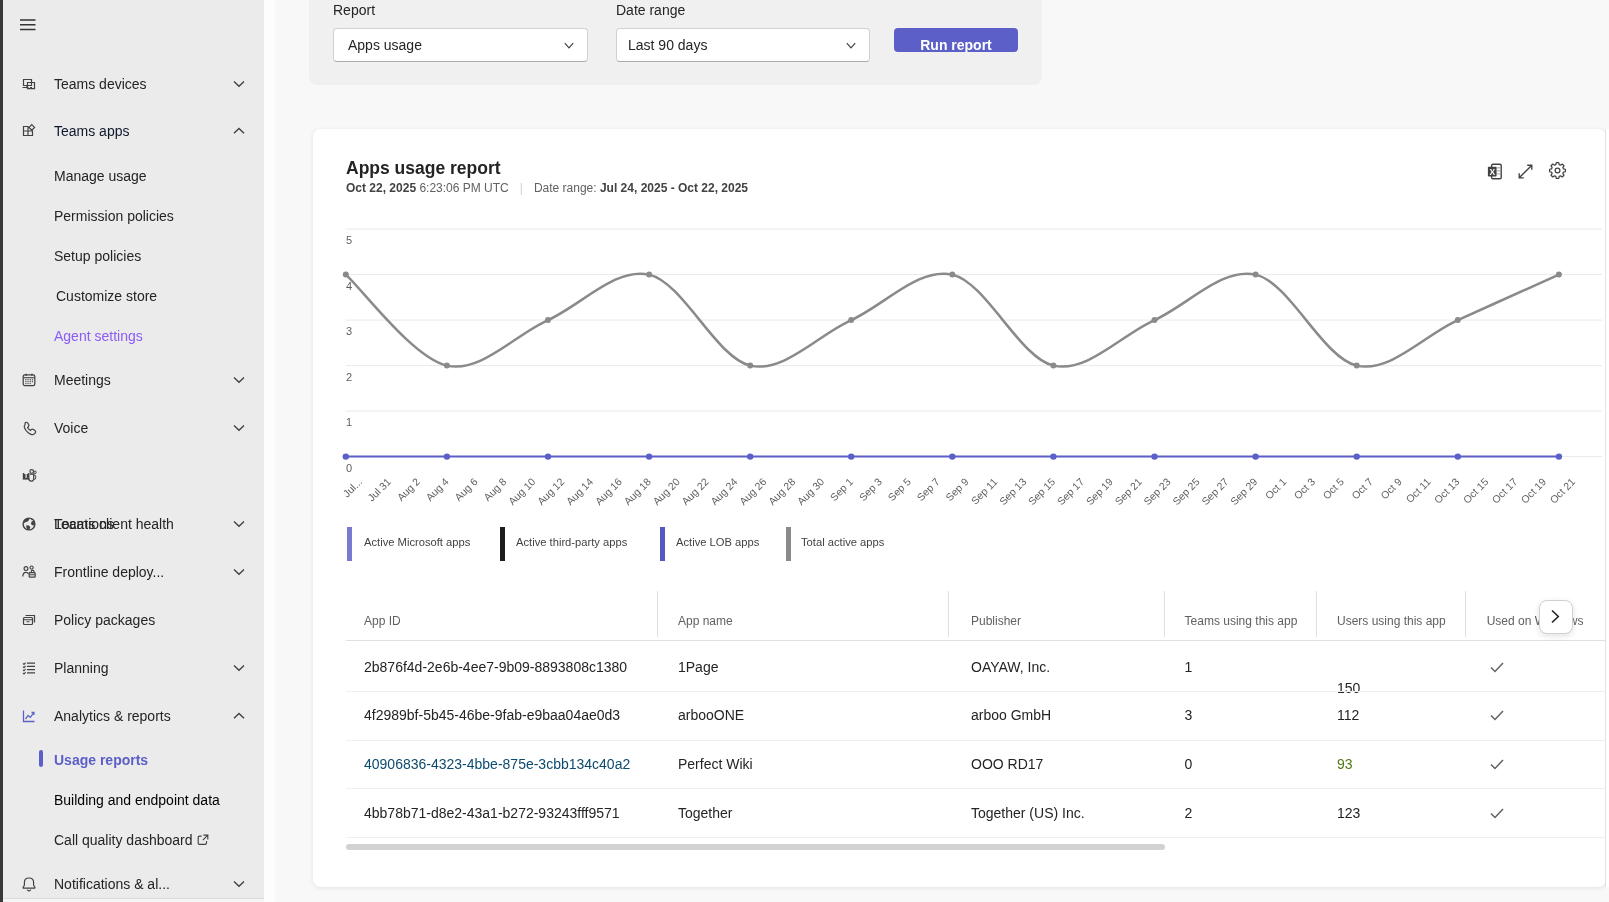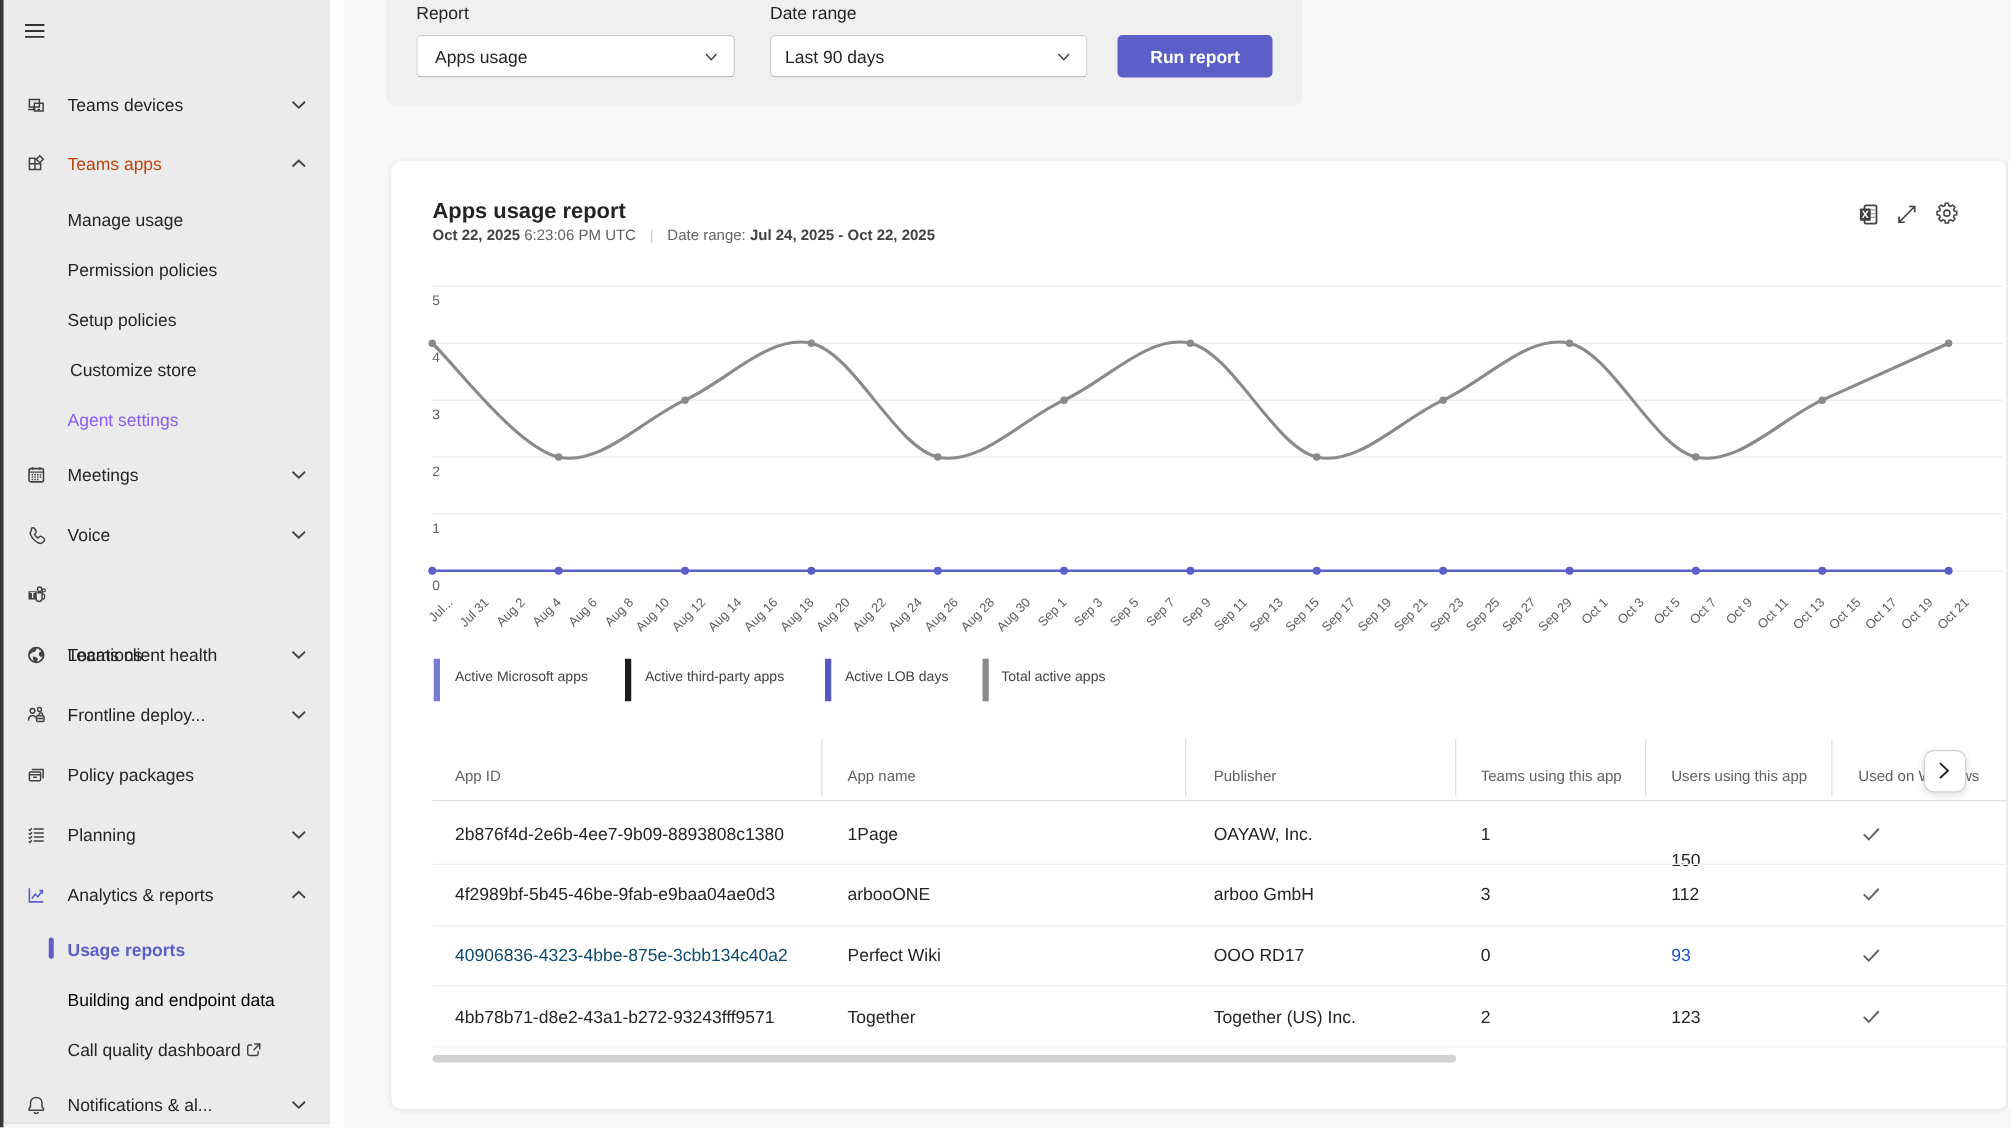--- a/index.html
+++ b/index.html
@@ -11,21 +11,21 @@
 <div class="abs" style="left:3px;top:0;width:261px;height:902px;background:#ebebeb"></div>
 <div class="abs" style="left:3px;top:898px;width:261px;height:4px;background:#f5f5f5;border-top:1px solid #dcdcdc"></div>
 <div class="abs" style="left:264px;top:0;width:11px;height:902px;background:#fdfdfd"></div>
 <div style="position:absolute;left:54px;top:74.0px;font-size:14px;line-height:20px;color:#242424;white-space:nowrap;">Teams devices</div>
 <svg style="position:absolute;left:21px;top:76px" width="16" height="16" viewBox="0 0 16 16">
     <path d="M2.5 3.5 h8 v6 h-8 z M1.5 11.5 h6 M6 9.5 v2 M6.5 6.5 h7 v6.2 h-7 z M9 11.6 h2" fill="none" stroke="#424242" stroke-width="1.2"></path>
   </svg>
 <svg style="position:absolute;left:233px;top:80px" width="12" height="8" viewBox="0 0 12 8">
     <path d="M1 1.4 L6 6.2 L11 1.4" fill="none" stroke="#424242" stroke-width="1.4"></path>
   </svg>
-<div style="position:absolute;left:54px;top:121.0px;font-size:14px;line-height:20px;color:#c2410c;white-space:nowrap;">Teams apps</div>
+<div style="position:absolute;left:54px;top:121.0px;font-size:14px;line-height:20px;color:#0f172a;white-space:nowrap;">Teams apps</div>
 <svg style="position:absolute;left:21px;top:123px" width="16" height="16" viewBox="0 0 16 16">
     <path d="M2.5 3.5 h4.5 v4.5 h-4.5 z M2.5 8 h4.5 v4.5 h-4.5 z M7 8 h4.5 v4.5 h-4.5 z M10.8 1.6 l2.8 2.8 -2.8 2.8 -2.8 -2.8 z" fill="none" stroke="#424242" stroke-width="1.2"></path>
   </svg>
 <svg style="position:absolute;left:233px;top:127px" width="12" height="8" viewBox="0 0 12 8">
     <path d="M1 6.2 L6 1.4 L11 6.2" fill="none" stroke="#424242" stroke-width="1.4"></path>
   </svg>
 <div style="position:absolute;left:54px;top:166.0px;font-size:14px;line-height:20px;color:#242424;white-space:nowrap;">Manage usage</div>
 <div style="position:absolute;left:54px;top:206.0px;font-size:14px;line-height:20px;color:#242424;white-space:nowrap;">Permission policies</div>
 <div style="position:absolute;left:54px;top:246.0px;font-size:14px;line-height:20px;color:#242424;white-space:nowrap;">Setup policies</div>
 <div style="position:absolute;left:56px;top:286.0px;font-size:14px;line-height:20px;color:#242424;white-space:nowrap;">Customize store</div>
@@ -136,21 +136,21 @@
 <div class="abs" style="left:333px;top:28px;width:255px;height:34px;background:#fff;border:1px solid #d1d1d1;border-bottom-color:#ababab;border-radius:4px;box-sizing:border-box"></div>
 <div class="abs" style="left:348px;top:37px;font-size:14px;color:#242424">Apps usage</div>
 <svg class="abs" style="left:564px;top:42px" width="10" height="8" viewBox="0 0 10 8">
     <path d="M.8 1.2 L5 5.8 L9.2 1.2" fill="none" stroke="#424242" stroke-width="1.2"></path>
   </svg>
 <div class="abs" style="left:616px;top:28px;width:254px;height:34px;background:#fff;border:1px solid #d1d1d1;border-bottom-color:#ababab;border-radius:4px;box-sizing:border-box"></div>
 <div class="abs" style="left:628px;top:37px;font-size:14px;color:#242424">Last 90 days</div>
 <svg class="abs" style="left:846px;top:42px" width="10" height="8" viewBox="0 0 10 8">
     <path d="M.8 1.2 L5 5.8 L9.2 1.2" fill="none" stroke="#424242" stroke-width="1.2"></path>
   </svg>
-<div class="abs" style="left:894px;top:28px;width:124px;height:34px;background:#5b5fc7;border-radius:4px;color:#fff;font-size:14px;font-weight:bold;text-align:center;line-height:34px">Run report</div>
+<div class="abs" style="left:894px;top:28px;width:124px;height:24px;background:#5b5fc7;border-radius:4px;color:#fff;font-size:14px;font-weight:bold;text-align:center;line-height:34px">Run report</div>
 
 <div class="abs" style="left:313px;top:129px;width:1293px;height:758px;background:#fff;border-radius:8px;box-shadow:0 1px 5px rgba(0,0,0,.09)"></div>
 <div class="abs" style="left:1606px;top:129px;width:3px;height:758px;background:#fff"></div>
 <div class="abs" style="left:1605px;top:129px;width:1px;height:758px;background:#e2e2e2"></div>
 <div class="abs" style="left:346px;top:158px;font-size:17.5px;font-weight:bold;color:#242424">Apps usage report</div>
 <div class="abs" style="left:346px;top:181px;font-size:12px;color:#616161"><b style="color:#424242">Oct 22, 2025</b> 6:23:06 PM UTC<span style="color:#d1d1d1;padding:0 11px">|</span>Date range: <b style="color:#424242">Jul 24, 2025 - Oct 22, 2025</b></div>
 
 <svg style="position:absolute;left:1486px;top:162px" width="19" height="19" viewBox="0 0 19 19">
 <rect x="5.6" y="2.2" width="9.6" height="14.6" rx="1.3" fill="none" stroke="#424242" stroke-width="1.4"></rect>
 <path d="M10.8 5.9 h4 M10.8 8.9 h4 M10.8 11.9 h4" stroke="#a0a0a0" stroke-width="1"></path>
@@ -248,21 +248,21 @@
     <circle cx="1255.6" cy="456.6" r="3.2" fill="#5b5fc7"></circle>
     <circle cx="1356.7" cy="456.6" r="3.2" fill="#5b5fc7"></circle>
     <circle cx="1457.8" cy="456.6" r="3.2" fill="#5b5fc7"></circle>
     <circle cx="1558.9" cy="456.6" r="3.2" fill="#5b5fc7"></circle>
 </svg>
 <div style="position:absolute;left:347.3px;top:527px;width:5px;height:34px;background:#767bd0"></div>
 <div style="position:absolute;left:364px;top:536px;font-size:11.2px;color:#424242;white-space:nowrap">Active Microsoft apps</div>
 <div style="position:absolute;left:499.5px;top:527px;width:5px;height:34px;background:#1d1d1d"></div>
 <div style="position:absolute;left:516px;top:536px;font-size:11.2px;color:#424242;white-space:nowrap">Active third-party apps</div>
 <div style="position:absolute;left:659.5px;top:527px;width:5px;height:34px;background:#5459c1"></div>
-<div style="position:absolute;left:676px;top:536px;font-size:11.2px;color:#424242;white-space:nowrap">Active LOB days</div>
+<div style="position:absolute;left:676px;top:536px;font-size:11.2px;color:#424242;white-space:nowrap">Active LOB apps</div>
 <div style="position:absolute;left:786.0px;top:527px;width:5px;height:34px;background:#8a8a8a"></div>
 <div style="position:absolute;left:801px;top:536px;font-size:11.2px;color:#424242;white-space:nowrap">Total active apps</div>
 
 <div style="position:absolute;left:364px;top:614px;font-size:12px;color:#616161;white-space:nowrap">App ID</div>
 <div style="position:absolute;left:678px;top:614px;font-size:12px;color:#616161;white-space:nowrap">App name</div>
 <div style="position:absolute;left:971px;top:614px;font-size:12px;color:#616161;white-space:nowrap">Publisher</div>
 <div style="position:absolute;left:1184.6px;top:614px;font-size:12px;color:#616161;white-space:nowrap">Teams using this app</div>
 <div style="position:absolute;left:1337px;top:614px;font-size:12px;color:#616161;white-space:nowrap">Users using this app</div>
 <div style="position:absolute;left:1486.7px;top:614px;font-size:12px;color:#616161;white-space:nowrap">Used on Windows</div>
 <div style="position:absolute;left:656.8px;top:591px;width:1px;height:46px;background:#e0e0e0"></div>
@@ -284,21 +284,21 @@
 <div style="position:absolute;left:971px;top:707.2px;font-size:14px;color:#242424;white-space:nowrap">arboo GmbH</div>
 <div style="position:absolute;left:1184.6px;top:707.2px;font-size:14px;color:#242424;white-space:nowrap">3</div>
 <div style="position:absolute;left:1337px;top:707.2px;font-size:14px;color:#242424;white-space:nowrap">112</div>
 <svg style="position:absolute;left:1488px;top:706.2px" width="18" height="18" viewBox="0 0 18 18">
     <path d="M3 9.5 l4 4 8-8.5" fill="none" stroke="#616161" stroke-width="1.5"></path>
   </svg>
 <div style="position:absolute;left:364px;top:755.9px;font-size:14px;color:#0c4a6e;white-space:nowrap">40906836-4323-4bbe-875e-3cbb134c40a2</div>
 <div style="position:absolute;left:678px;top:755.9px;font-size:14px;color:#242424;white-space:nowrap">Perfect Wiki</div>
 <div style="position:absolute;left:971px;top:755.9px;font-size:14px;color:#242424;white-space:nowrap">OOO RD17</div>
 <div style="position:absolute;left:1184.6px;top:755.9px;font-size:14px;color:#242424;white-space:nowrap">0</div>
-<div style="position:absolute;left:1337px;top:755.9px;font-size:14px;color:#1d4ed8;white-space:nowrap">93</div>
+<div style="position:absolute;left:1337px;top:755.9px;font-size:14px;color:#4d7c0f;white-space:nowrap">93</div>
 <svg style="position:absolute;left:1488px;top:754.9px" width="18" height="18" viewBox="0 0 18 18">
     <path d="M3 9.5 l4 4 8-8.5" fill="none" stroke="#616161" stroke-width="1.5"></path>
   </svg>
 <div style="position:absolute;left:364px;top:804.5px;font-size:14px;color:#242424;white-space:nowrap">4bb78b71-d8e2-43a1-b272-93243fff9571</div>
 <div style="position:absolute;left:678px;top:804.5px;font-size:14px;color:#242424;white-space:nowrap">Together</div>
 <div style="position:absolute;left:971px;top:804.5px;font-size:14px;color:#242424;white-space:nowrap">Together (US) Inc.</div>
 <div style="position:absolute;left:1184.6px;top:804.5px;font-size:14px;color:#242424;white-space:nowrap">2</div>
 <div style="position:absolute;left:1337px;top:804.5px;font-size:14px;color:#242424;white-space:nowrap">123</div>
 <svg style="position:absolute;left:1488px;top:803.5px" width="18" height="18" viewBox="0 0 18 18">
     <path d="M3 9.5 l4 4 8-8.5" fill="none" stroke="#616161" stroke-width="1.5"></path>

